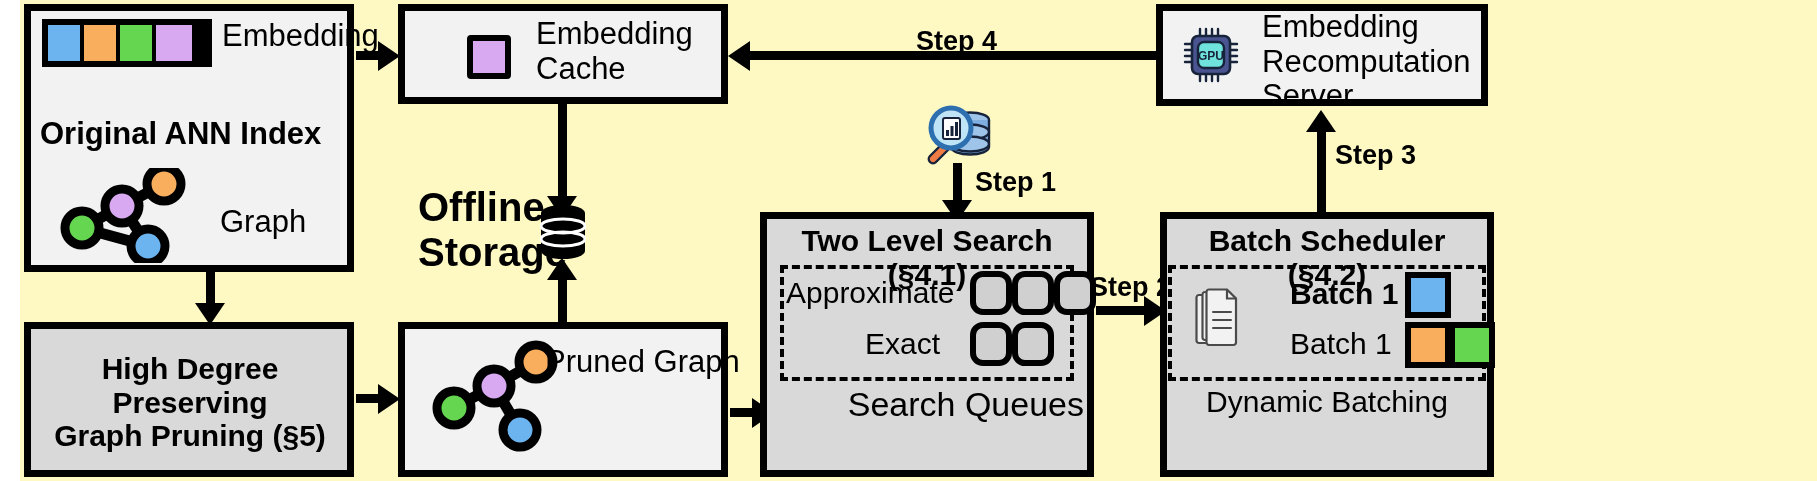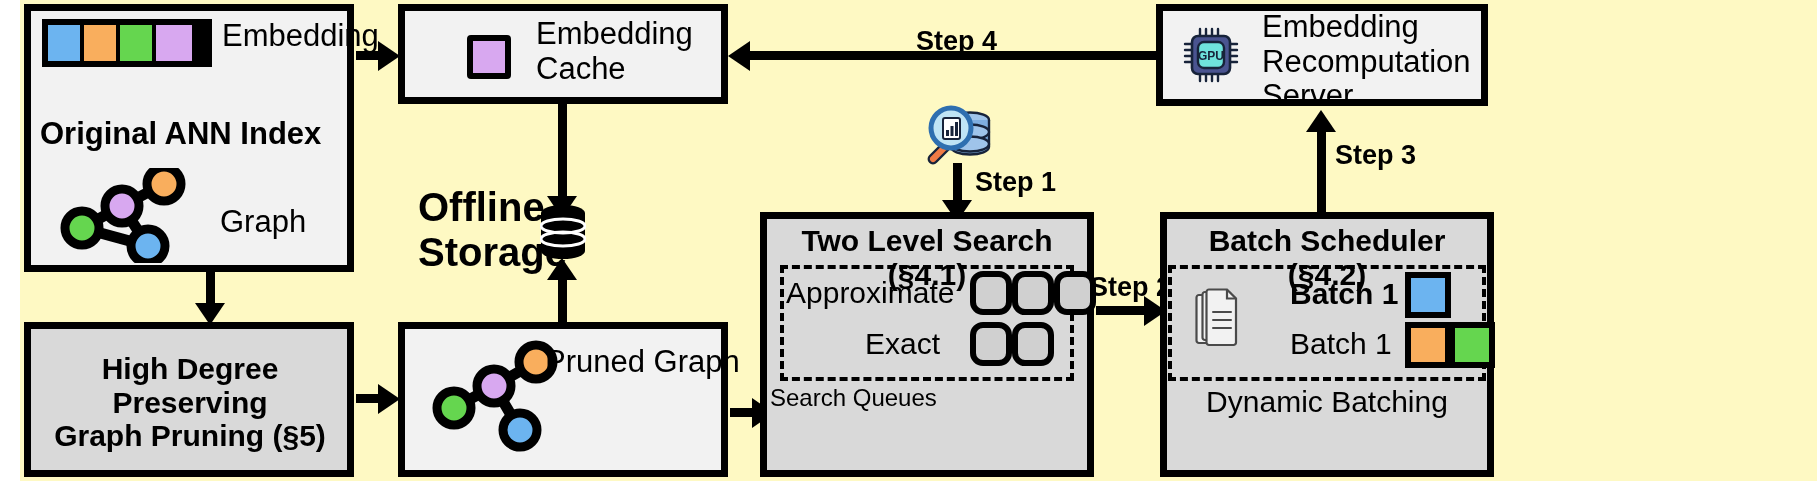--- a/index.html
+++ b/index.html
@@ -236,21 +236,21 @@
 
   <div class="lbl" style="left:766px; top:276px; font-size:30px;">Approximate</div>
   <div class="qcell" style="left:950px; top:271px; width:42px; height:44px;"></div>
   <div class="qcell" style="left:992px; top:271px; width:42px; height:44px;"></div>
   <div class="qcell" style="left:1034px; top:271px; width:42px; height:44px;"></div>
 
   <div class="lbl" style="left:845px; top:327px; font-size:30px;">Exact</div>
   <div class="qcell" style="left:950px; top:322px; width:42px; height:44px;"></div>
   <div class="qcell" style="left:992px; top:322px; width:42px; height:44px;"></div>
 
-  <div class="lbl" style="left:750px; top:385px; width:314px; text-align:left; font-size:24px;">Search Queues</div>
+  <div class="lbl" style="left:750px; top:385px; width:314px; text-align:right; font-size:34px;">Search Queues</div>
 
   <div class="aline" style="left:1076px; top:306px; width:58px; height:9px;"></div>
   <div class="ahead right" style="left:1124px; top:296px;"></div>
   <div class="lbl bold" style="left:1070px; top:272px; font-size:27px;">Step 2</div>
 
   <div class="box shaded" style="left:1140px; top:212px; width:334px; height:265px;">
   </div>
   <div class="lbl bold" style="left:1150px; top:224px; width:314px; text-align:center; font-size:30px;">Batch Scheduler (§4.2)</div>
 
   <div class="dashed" style="left:1148px; top:265px; width:318px; height:116px;"></div>

